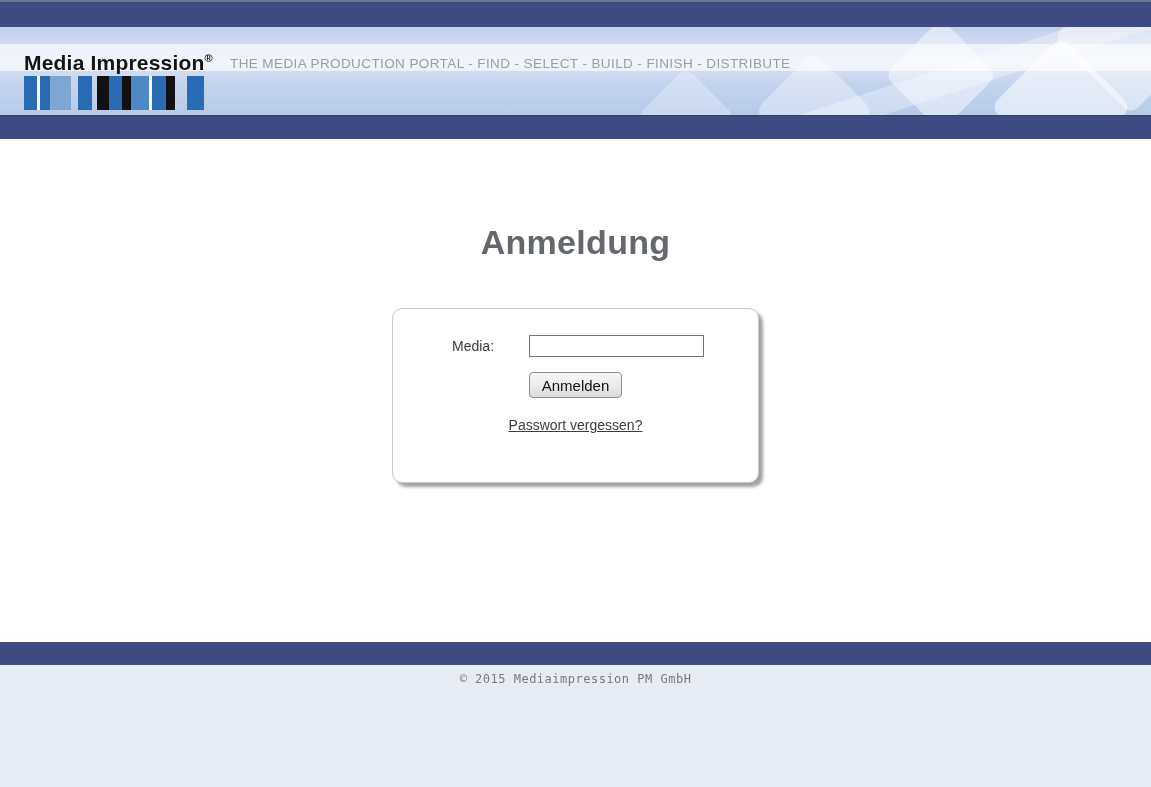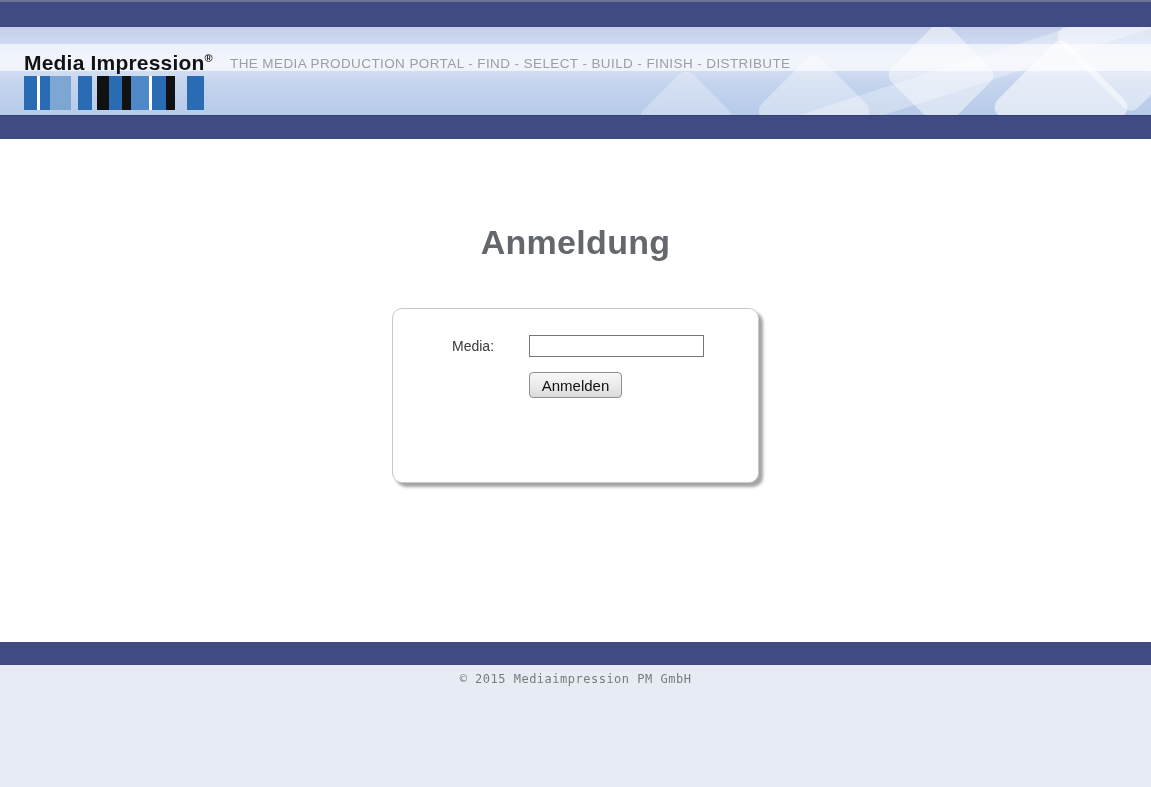--- a/index.html
+++ b/index.html
@@ -160,20 +160,23 @@
     <h1 class="login-title">Anmeldung</h1>
 
     <div class="login-box">
       <div class="form-row">
         <label class="form-label">Media:</label>
         <input class="text-input" type="text" value="" style="">
       </div>
       <div class="button-row">
         <button class="submit-btn" type="button">Anmelden</button>
       </div>
+      <div class="link-row">
+        <a class="forgot-link" href="#">Passwort vergessen?</a>
+      </div>
     </div>
   </div>
 
   <div class="footbar"></div>
   <div class="footer-area">
     <span class="copyright">© 2015 Mediaimpression PM GmbH</span>
   </div>
 
 </div>
 

